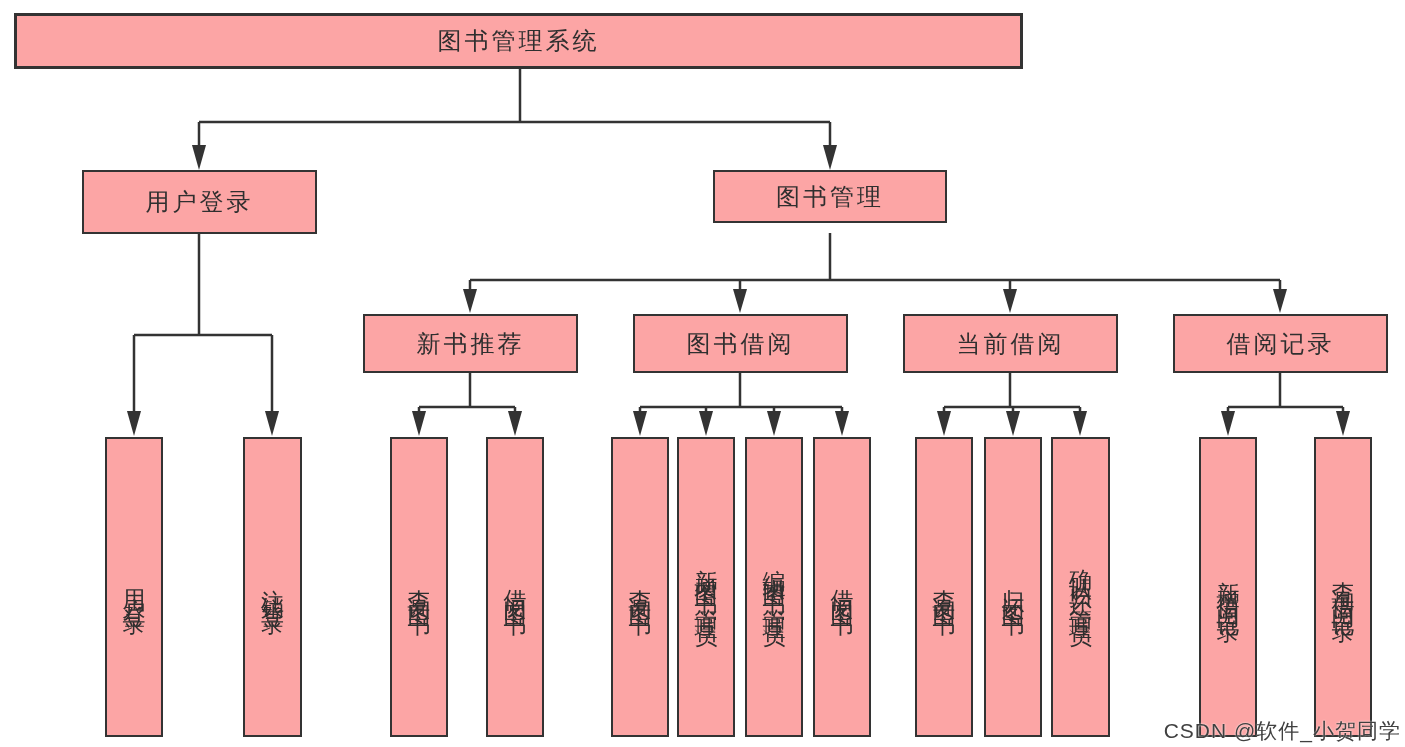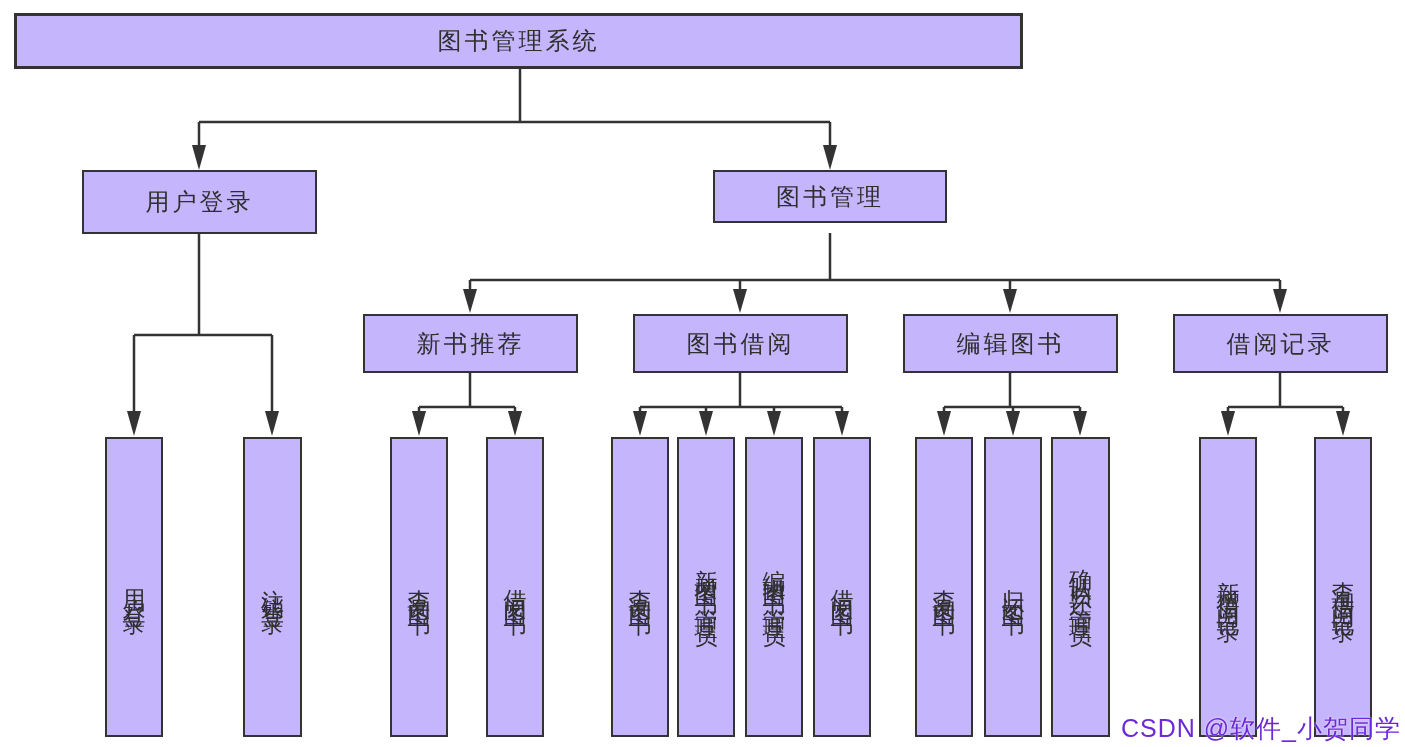--- a/index.html
+++ b/index.html
@@ -2,32 +2,32 @@
 <html><head>
 <meta charset="utf-8">
 <style>
   html,body{margin:0;padding:0;background:#ffffff;}
   #canvas{
     position:relative;width:1405px;height:747px;background:#ffffff;overflow:hidden;
     font-family:"Liberation Sans","DejaVu Sans",sans-serif;color:#2f2f2f;
   }
   #connectors{position:absolute;left:0;top:0;width:1405px;height:747px;}
   .box{
-    position:absolute;box-sizing:border-box;background:#c4b5fd;
+    position:absolute;box-sizing:border-box;background:#fca5a5;
     border:2.5px solid #333333;display:flex;align-items:center;justify-content:center;
   }
   .box.root{border-width:3px;font-size:24px;letter-spacing:3px;}
   .box.h{font-size:24px;letter-spacing:3px;white-space:nowrap;}
   .box.v .vtext{
     writing-mode:vertical-rl;text-orientation:mixed;
     font-size:23px;letter-spacing:8px;line-height:1;white-space:nowrap;
   }
   #watermark{
     position:absolute;right:4px;bottom:2px;z-index:5;
-    font-size:25px;color:#6d28d9;letter-spacing:1px;white-space:nowrap;
+    font-size:21px;color:#404040;letter-spacing:1px;white-space:nowrap;
     text-shadow:0 0 2px #ffffff;
   }
 </style>
 </head>
 <body>
 
 <div id="canvas">
 
   <svg id="connectors" width="1405" height="747" viewBox="0 0 1405 747">
     <g stroke="#333333" stroke-width="2.5" fill="none">
@@ -94,21 +94,21 @@
     </g>
   </svg>
 
   <div class="box root" style="left:14px;top:13px;width:1009px;height:56px">图书管理系统</div>
 
   <div class="box h" style="left:82px;top:170px;width:235px;height:64px">用户登录</div>
   <div class="box h" style="left:713px;top:170px;width:234px;height:53px">图书管理</div>
 
   <div class="box h" style="left:633px;top:314px;width:215px;height:59px">图书借阅</div>
   <div class="box h" style="left:363px;top:314px;width:215px;height:59px">新书推荐</div>
-  <div class="box h" style="left:903px;top:314px;width:215px;height:59px">编辑图书</div>
+  <div class="box h" style="left:903px;top:314px;width:215px;height:59px">当前借阅</div>
   <div class="box h" style="left:1173px;top:314px;width:215px;height:59px">借阅记录</div>
 
   <div class="box v" style="left:105px;top:437px;width:58px;height:300px">
     <span class="vtext">用户登录</span>
     </div>
   <div class="box v" style="left:243px;top:437px;width:59px;height:300px">
     <span class="vtext">注销登录</span>
     </div>
 
   <div class="box v" style="left:390px;top:437px;width:58px;height:300px">

